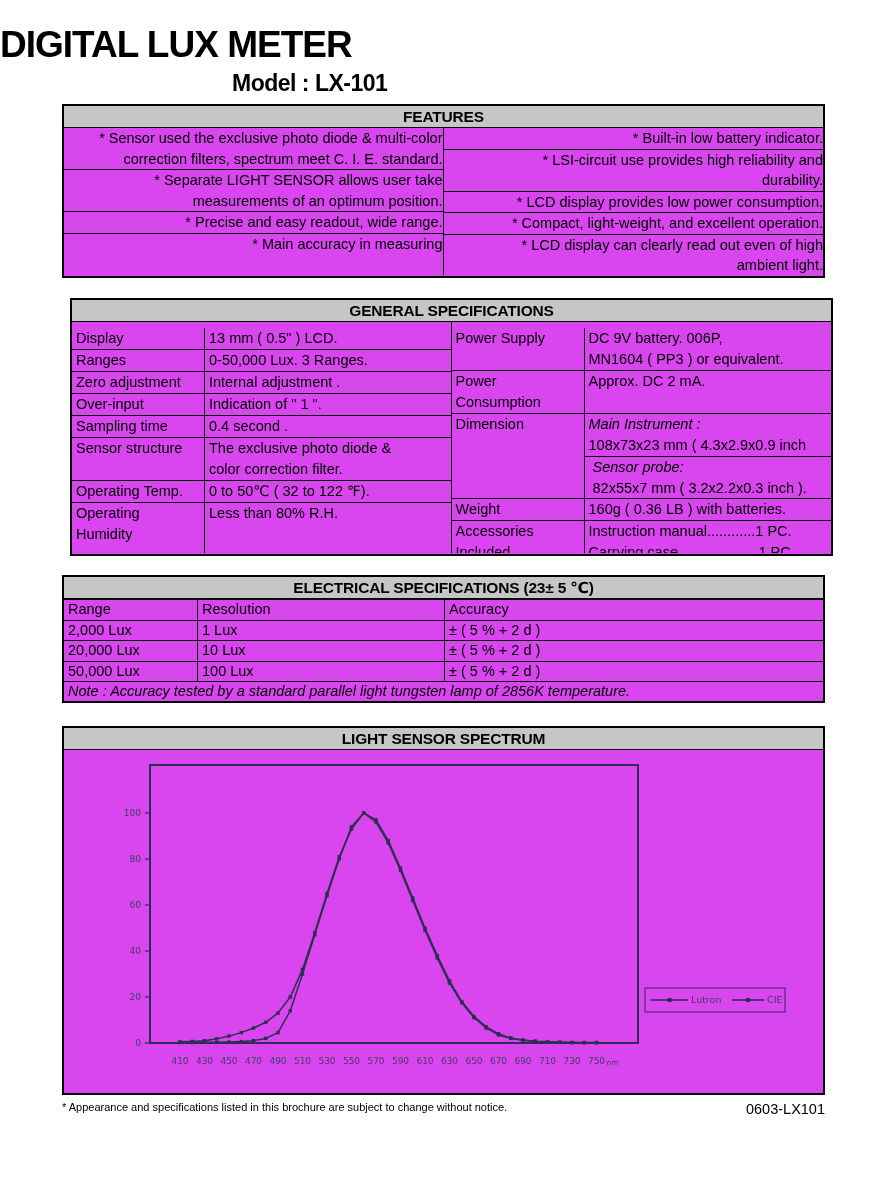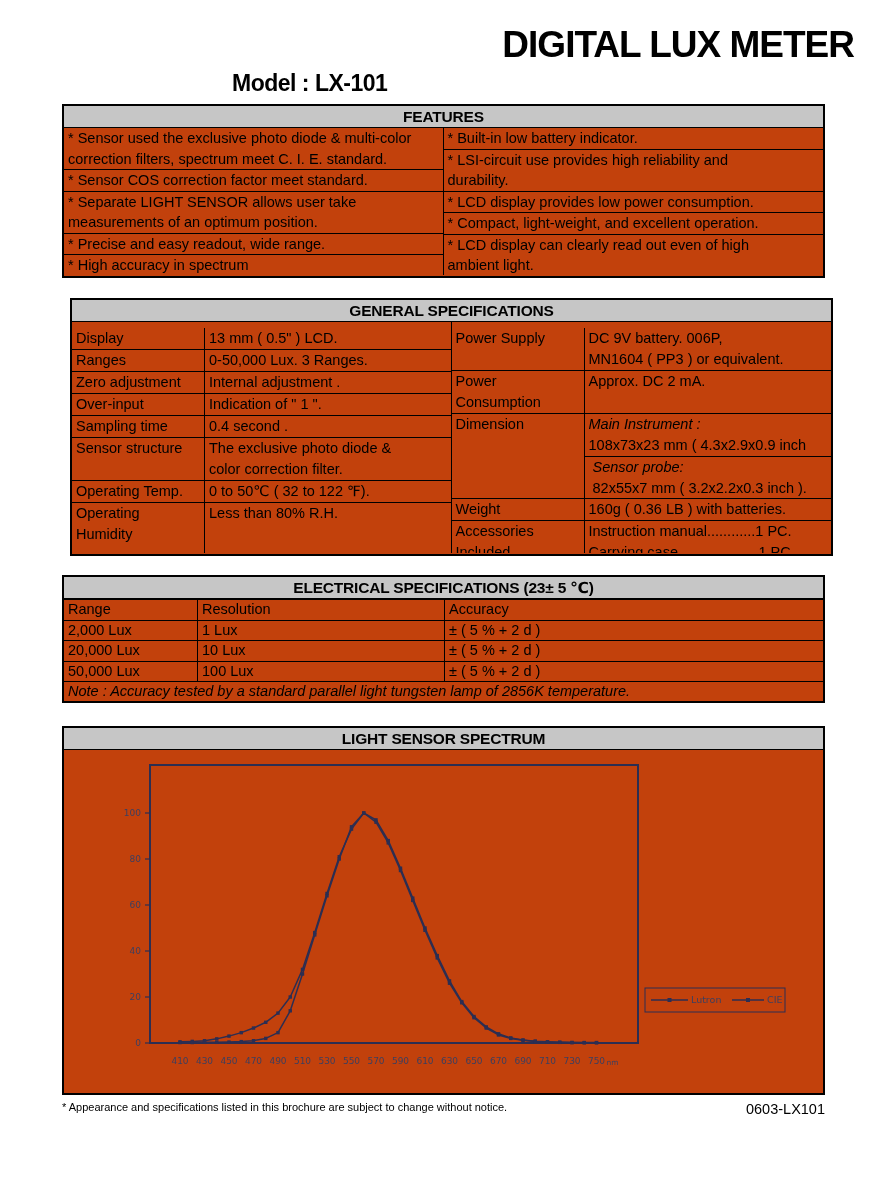--- a/index.html
+++ b/index.html
@@ -3,35 +3,35 @@
 <meta charset="utf-8">
 <style>
   html,body{margin:0;padding:0;}
   body{
     width:887px;height:1186px;position:relative;background:#ffffff;
     font-family:"Liberation Sans","DejaVu Sans",sans-serif;color:#000;
     -webkit-font-smoothing:antialiased;
   }
   .abs{position:absolute;}
   .title{
-    left:0;top:24px;width:854px;text-align:right;
+    left:0;top:24px;width:854px;text-align:left;
     font-size:37px;font-weight:bold;letter-spacing:-1px;
   }
   .model{
     left:232px;top:70px;font-size:23px;font-weight:bold;letter-spacing:-0.5px;
   }
-  .box{border:2px solid #000;box-sizing:border-box;background:#c2410c;}
+  .box{border:2px solid #000;box-sizing:border-box;background:#d946ef;}
   .tblhdr{
     background:#c6c6c6;border-bottom:1px solid #000;
     font-weight:bold;text-align:center;font-size:15.5px;
     height:21px;line-height:21px;letter-spacing:-0.2px;
   }
   
   #features{left:62px;top:104px;width:763px;height:174px;}
-  .fcols{display:flex;height:147px;}
+  .fcols{display:flex;height:147px;text-align:right;}
   .fcol{width:50%;box-sizing:border-box;font-size:14.5px;overflow:hidden;}
   .fcol.l{border-right:1px solid #000;}
   .frow{border-top:1px solid #000;}
   .frow:first-child{border-top:none;}
   .fline{height:20.5px;line-height:20.5px;white-space:nowrap;padding-left:4px;overflow:hidden;}
   .fline.cont{}
   
   #general{left:70px;top:298px;width:763px;height:258px;}
   .gbody{display:flex;height:231px;}
   .ghalf{width:50%;box-sizing:border-box;display:flex;flex-direction:column;overflow:hidden;}
@@ -67,31 +67,28 @@
 
 <div class="abs box" id="features">
   <div class="tblhdr">FEATURES</div>
   <div class="fcols">
     <div class="fcol l">
       <div class="frow">
         <div class="fline">* Sensor used the exclusive photo diode &amp; multi-color</div>
         <div class="fline cont">correction filters, spectrum meet C. I. E. standard.</div>
       </div>
       <div class="frow">
-        <div class="fline">*  Sensor COS correction factor meet standard.</div>
-      </div>
-      <div class="frow">
         <div class="fline">* Separate LIGHT SENSOR allows user take</div>
         <div class="fline cont">measurements of an optimum position.</div>
       </div>
       <div class="frow">
         <div class="fline">* Precise and easy readout, wide range.</div>
       </div>
       <div class="frow">
-        <div class="fline">* High accuracy in spectrum</div>
+        <div class="fline">* Main accuracy in measuring</div>
       </div>
     </div>
     <div class="fcol">
       <div class="frow">
         <div class="fline">* Built-in low battery indicator.</div>
       </div>
       <div class="frow">
         <div class="fline">* LSI-circuit use provides high reliability and</div>
         <div class="fline cont">durability.</div>
       </div>

